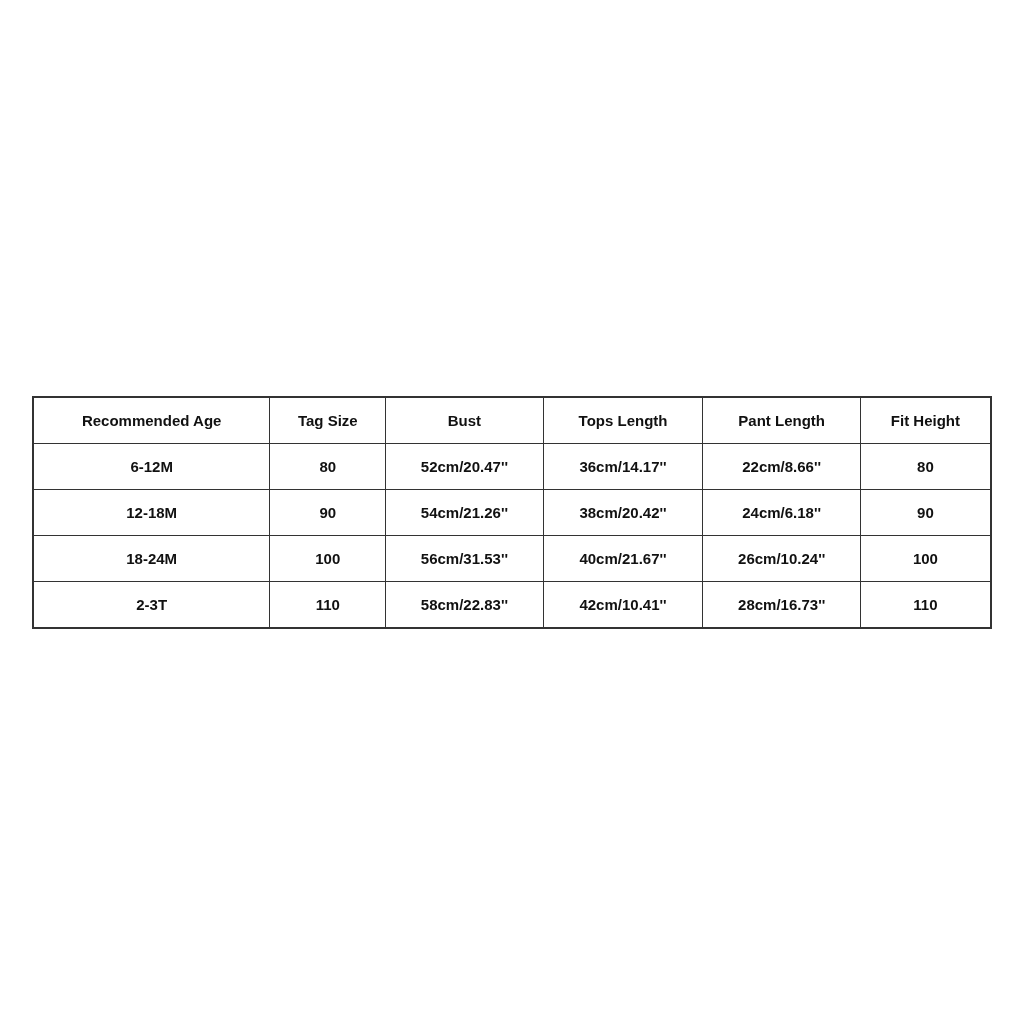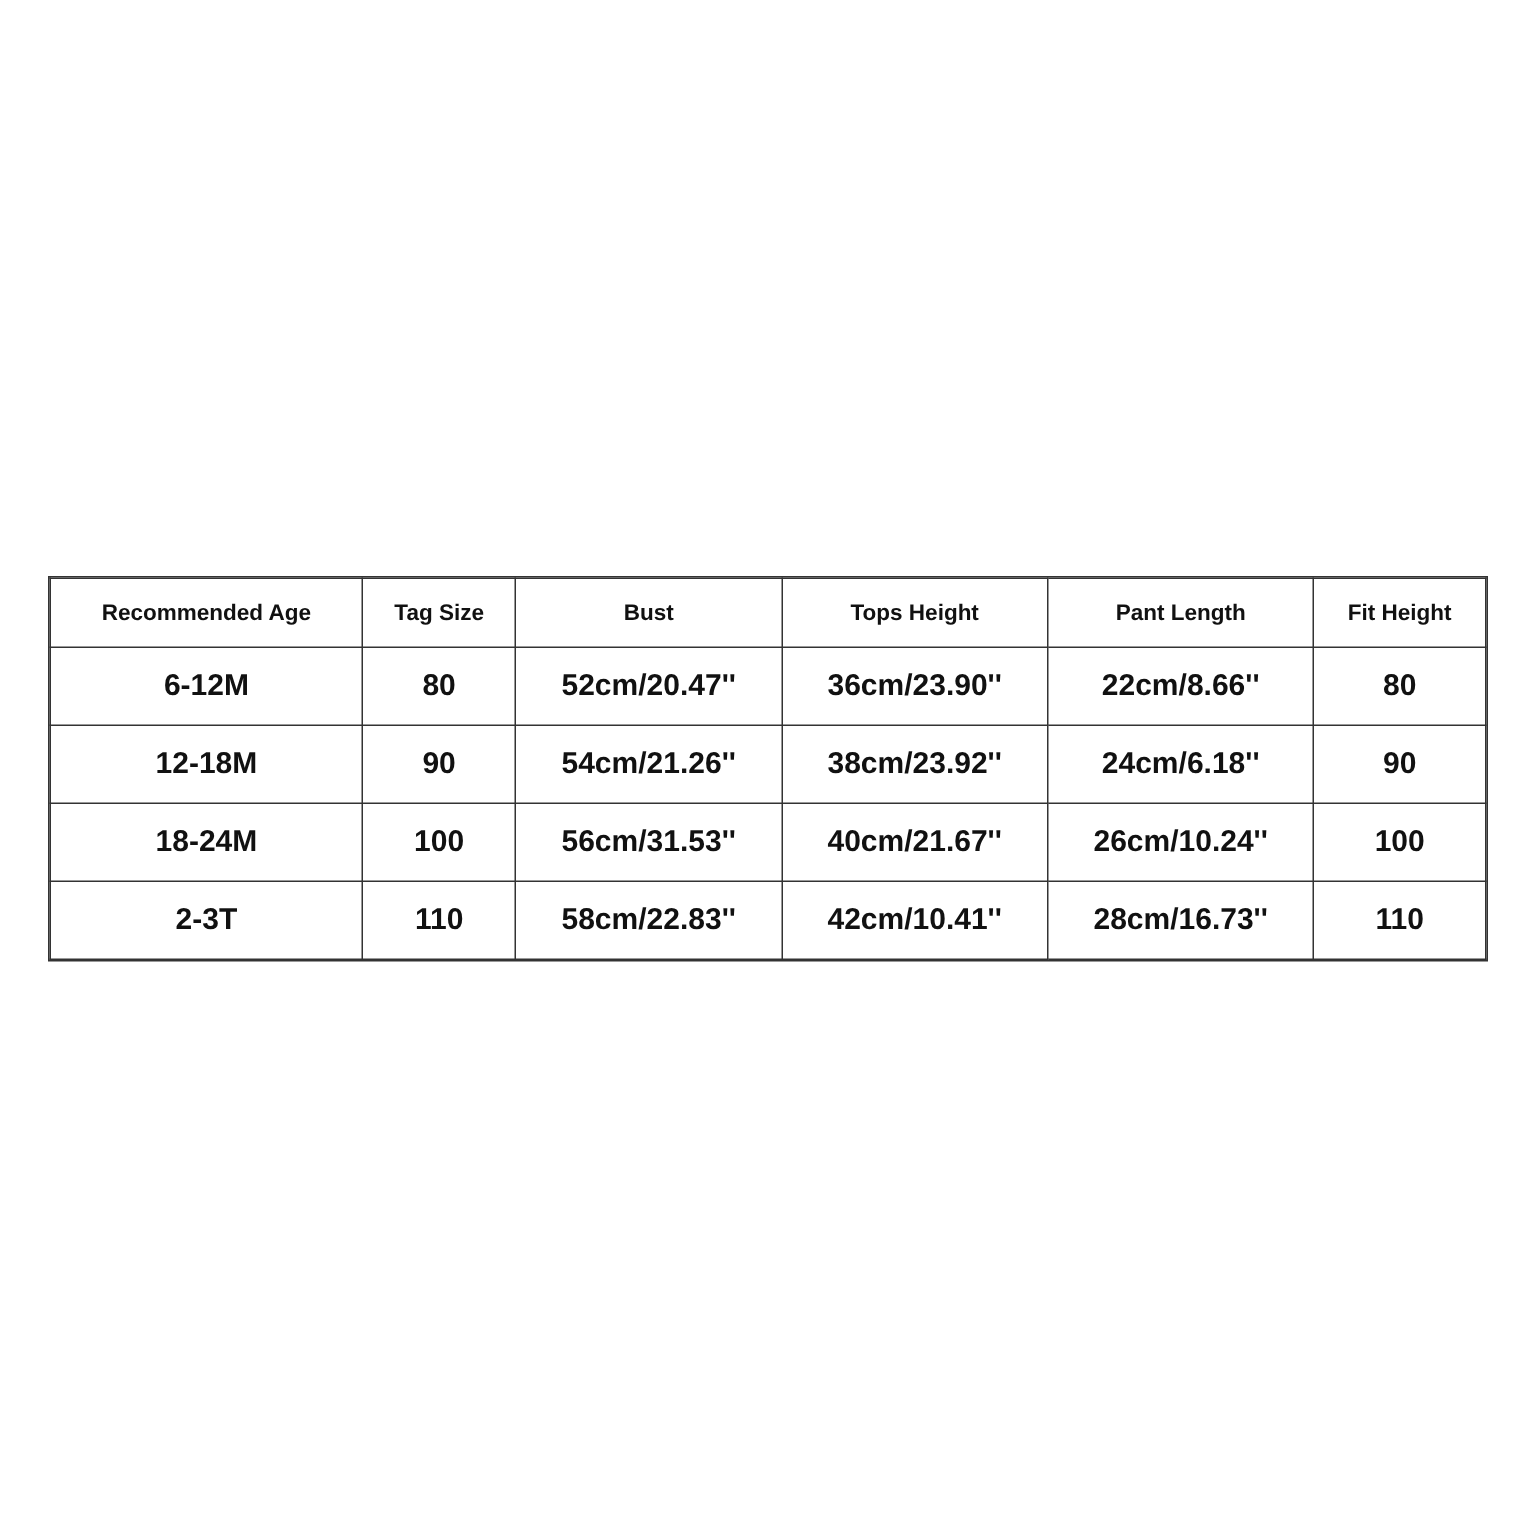--- a/index.html
+++ b/index.html
@@ -36,52 +36,52 @@
       color: #111;
     }
 
     th {
       font-weight: bold;
       font-size: 15px;
     }
 
     td {
       font-weight: bold;
-      font-size: 20px;
+      font-size: 15px;
     }
   </style>
 </head>
 <body>
 
 <div class="table-container">
   <table>
     <thead>
       <tr>
         <th>Recommended Age</th>
         <th>Tag Size</th>
         <th>Bust</th>
-        <th>Tops Height</th>
+        <th>Tops Length</th>
         <th>Pant Length</th>
         <th>Fit Height</th>
       </tr>
     </thead>
     <tbody id="table-body">
     <tr>
           <td>6-12M</td>
           <td>80</td>
           <td>52cm/20.47''</td>
-          <td>36cm/23.90''</td>
+          <td>36cm/14.17''</td>
           <td>22cm/8.66''</td>
           <td>80</td>
         </tr>
         <tr>
           <td>12-18M</td>
           <td>90</td>
           <td>54cm/21.26''</td>
-          <td>38cm/23.92''</td>
+          <td>38cm/20.42''</td>
           <td>24cm/6.18''</td>
           <td>90</td>
         </tr>
         <tr>
           <td>18-24M</td>
           <td>100</td>
           <td>56cm/31.53''</td>
           <td>40cm/21.67''</td>
           <td>26cm/10.24''</td>
           <td>100</td>

